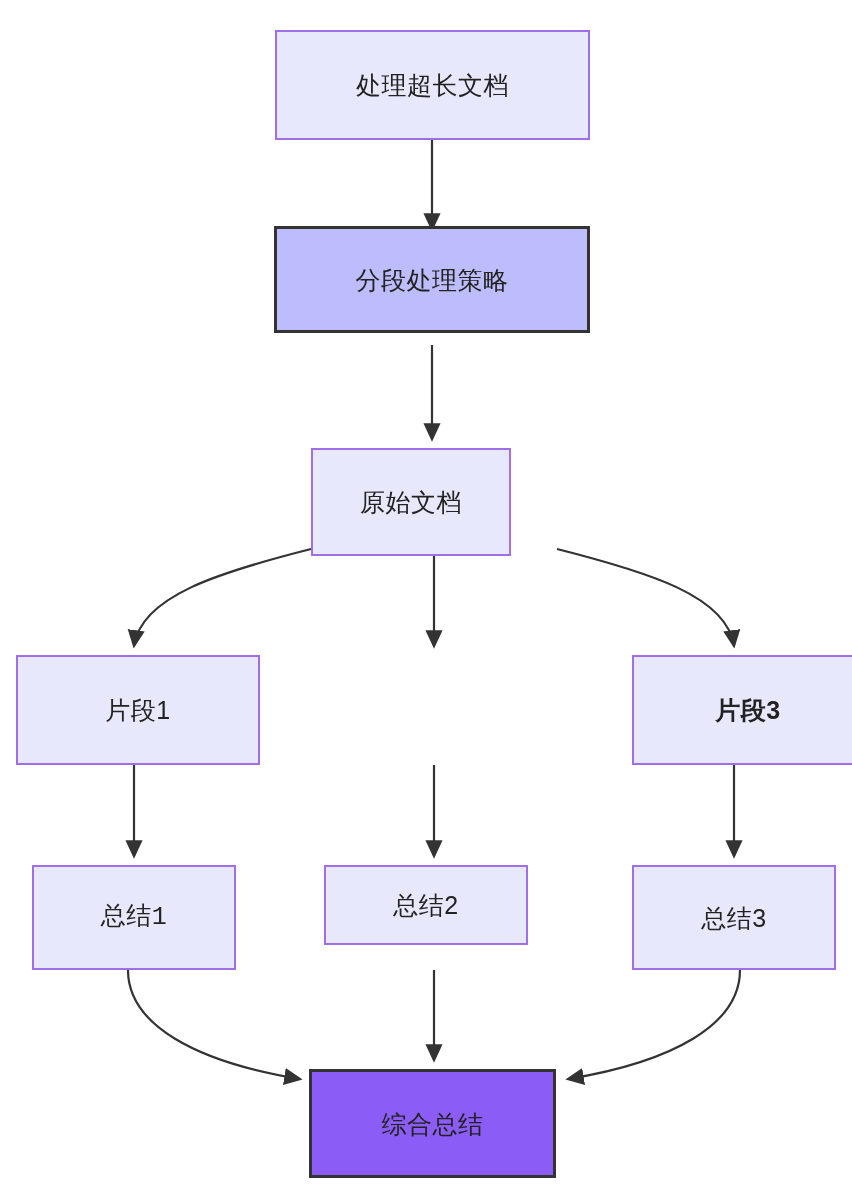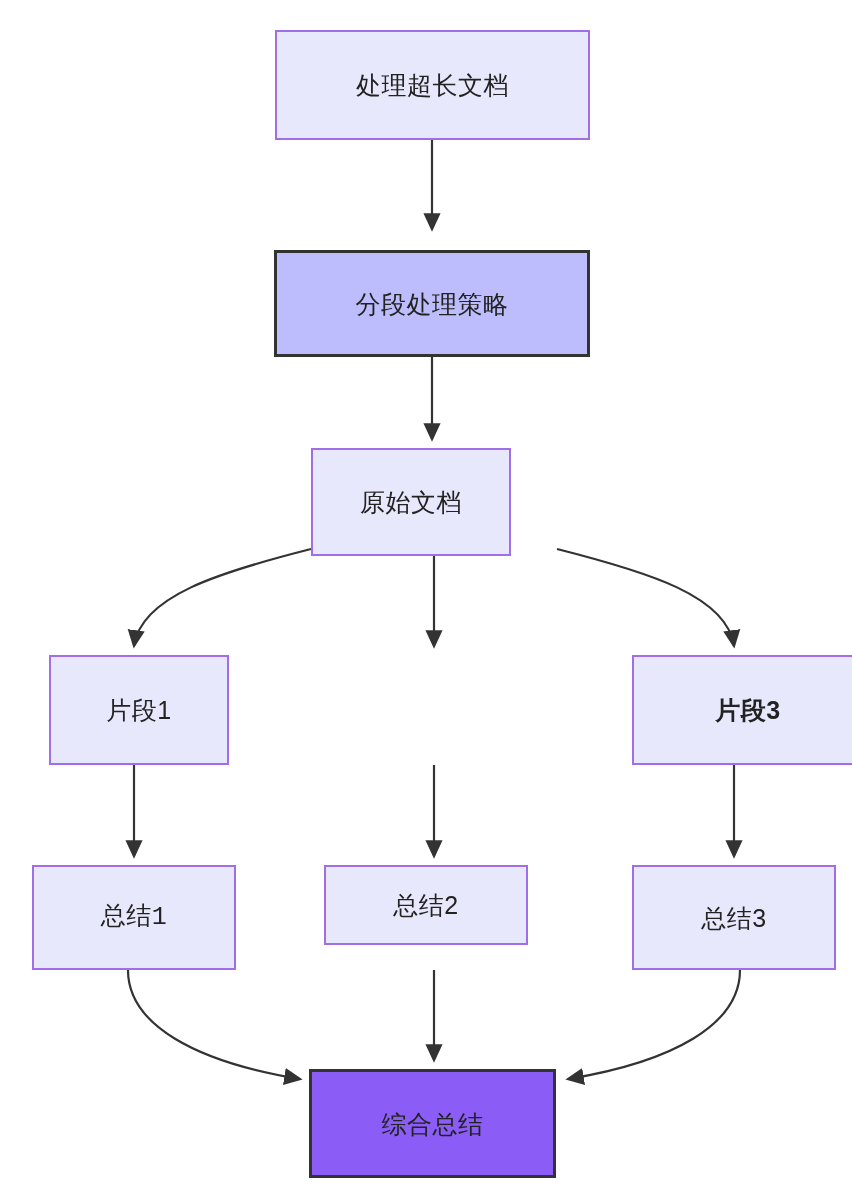--- a/index.html
+++ b/index.html
@@ -95,29 +95,29 @@
 
     <path class="edge-path" marker-end="url(#arrowhead)" d="M 434 970 L 434 1060"></path>
 
     <path class="edge-path" marker-end="url(#arrowhead)" d="M 740 970 C 740 1025, 672 1062, 568 1079"></path>
   </svg>
 
   <div class="node-box style-default" style="left:275px; top:30px; width:315px; height:110px;">
     <span class="node-label">处理超长文档</span>
   </div>
 
-  <div class="node-box style-emphasis" style="left:274px; top:250px; width:316px; height:107px;">
+  <div class="node-box style-emphasis" style="left:274px; top:226px; width:316px; height:107px;">
     <span class="node-label">分段处理策略</span>
   </div>
 
   <div class="node-box style-default" style="left:311px; top:448px; width:200px; height:108px;">
     <span class="node-label">原始文档</span>
   </div>
 
-  <div class="node-box style-default" style="left:49px; top:655px; width:180px; height:110px;">
+  <div class="node-box style-default" style="left:16px; top:655px; width:244px; height:110px;">
     <span class="node-label">片段1</span>
   </div>
 
 
   <div class="node-box style-default" style="left:632px; top:655px; width:232px; height:110px;font-weight:bold;">
     <span class="node-label">片段3</span>
   </div>
 
   <div class="node-box style-default" style="left:32px; top:865px; width:204px; height:105px;font-family:Liberation Mono, monospace;">
     <span class="node-label">总结1</span>

